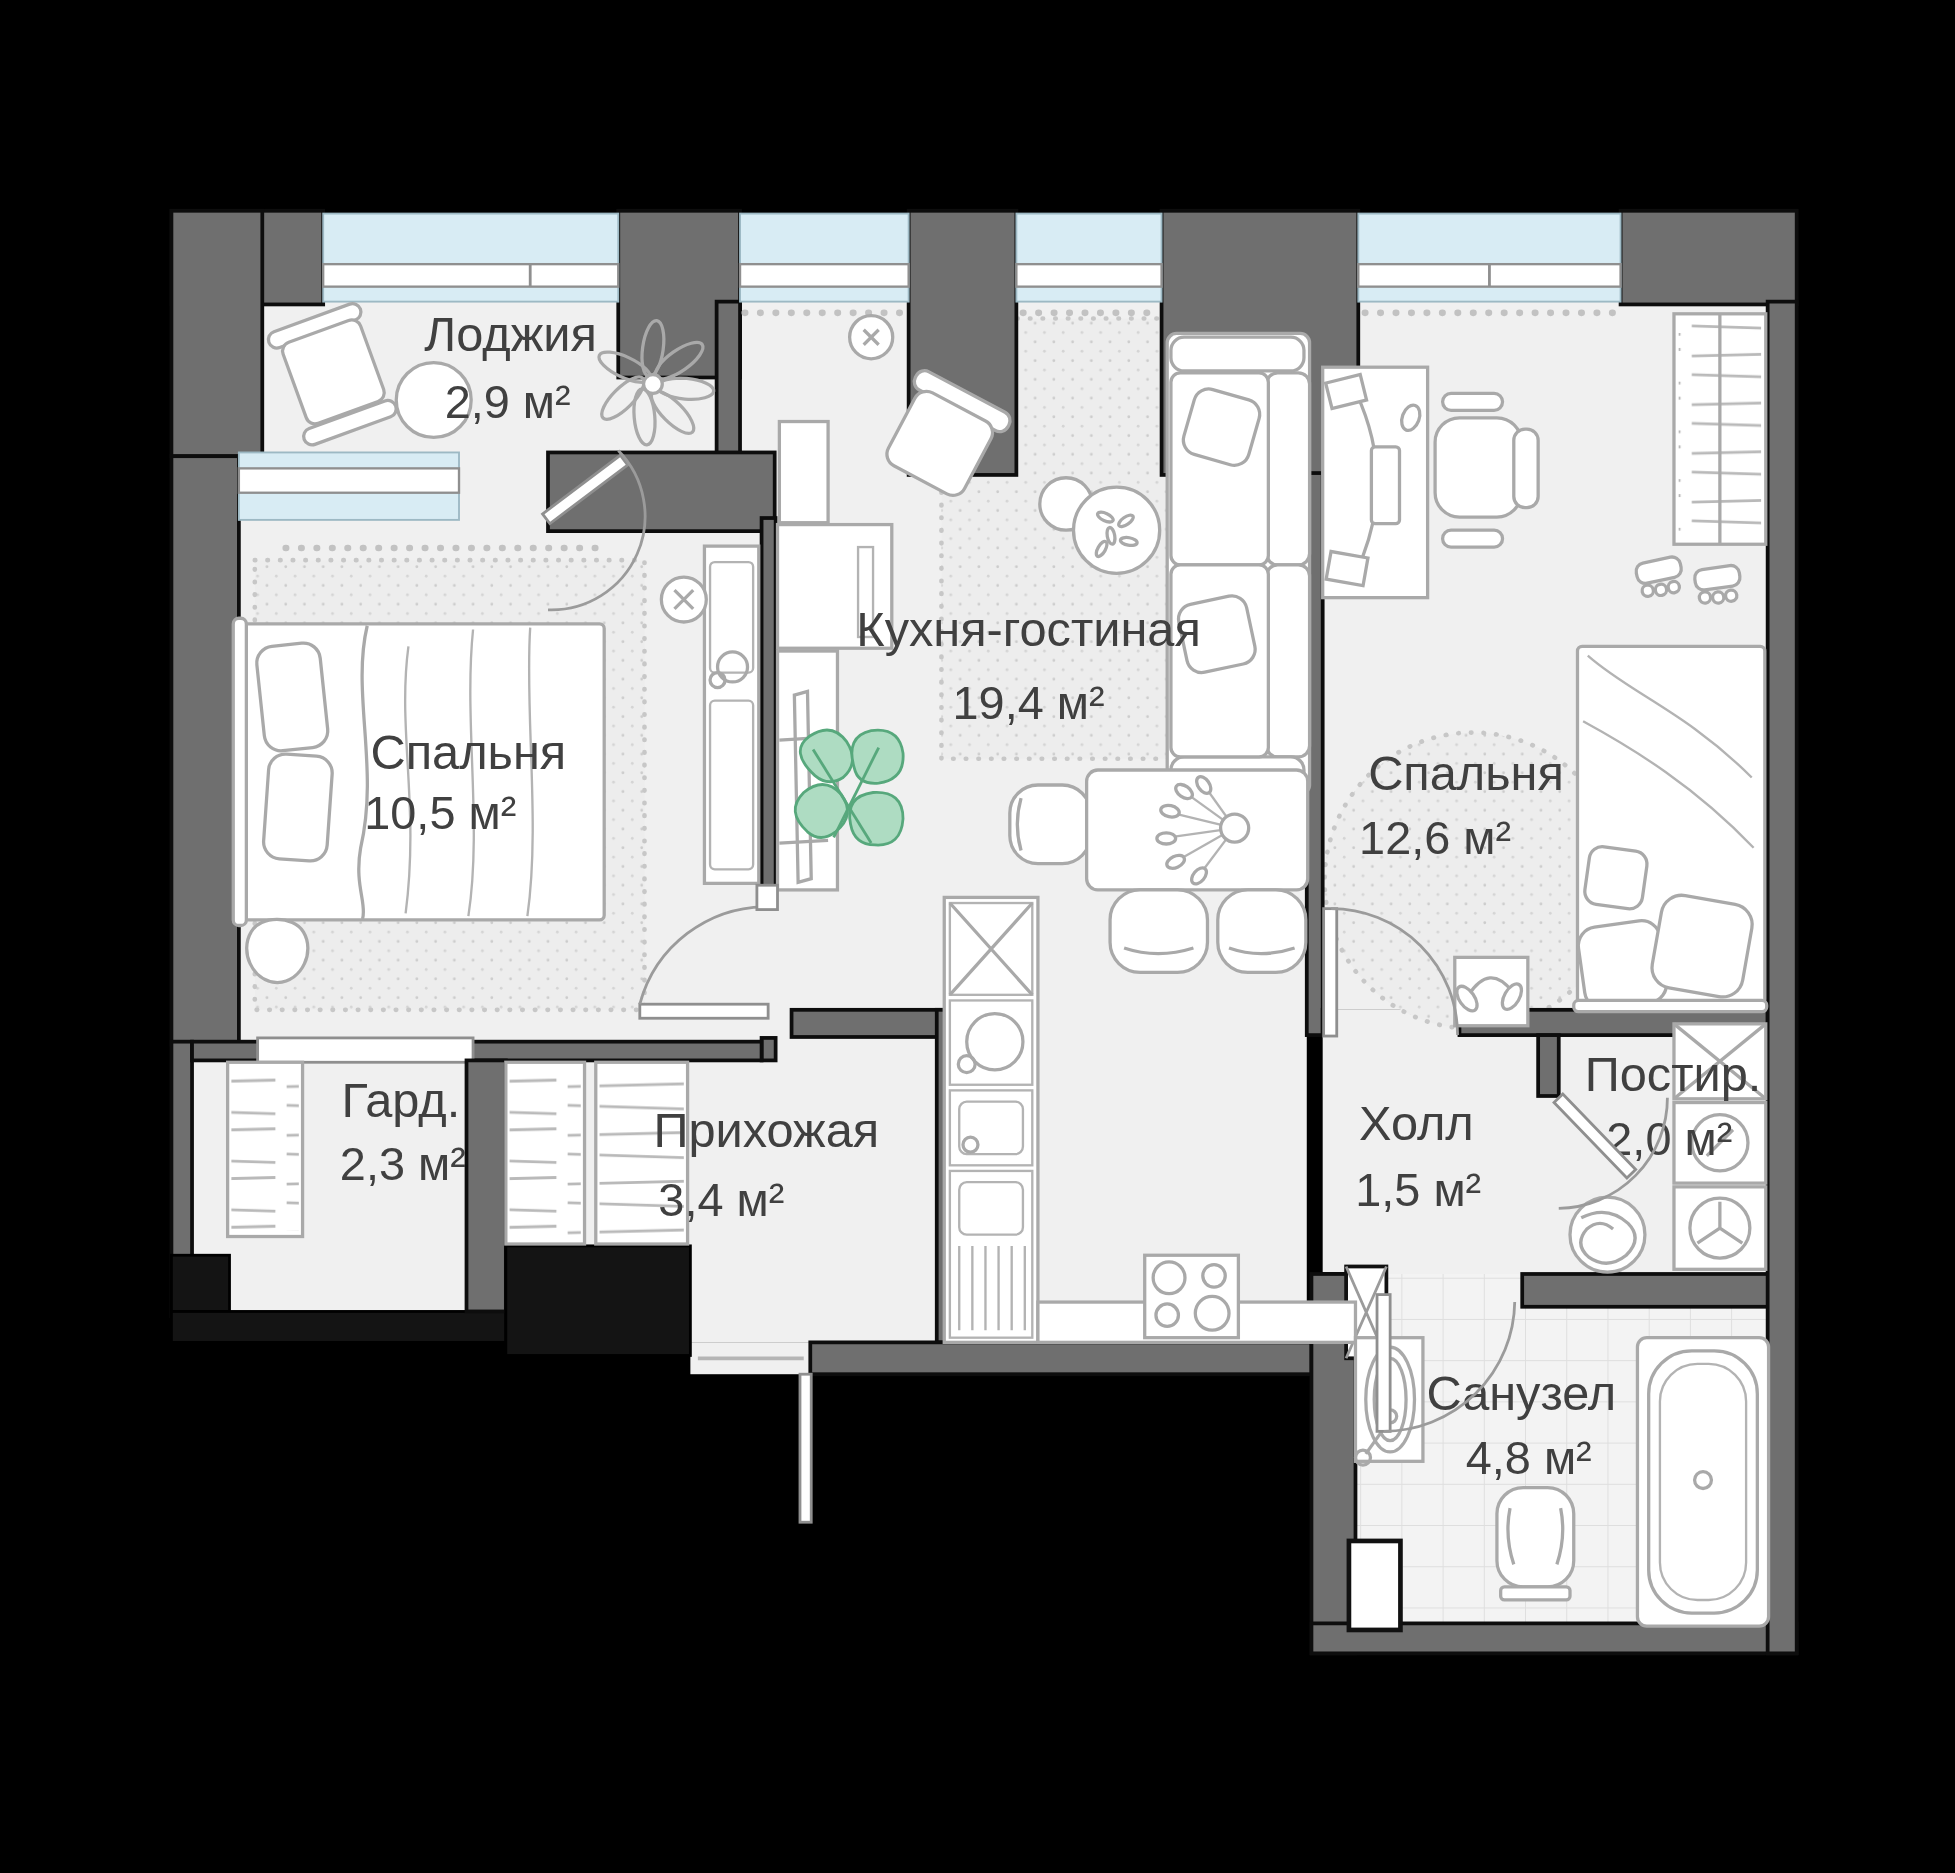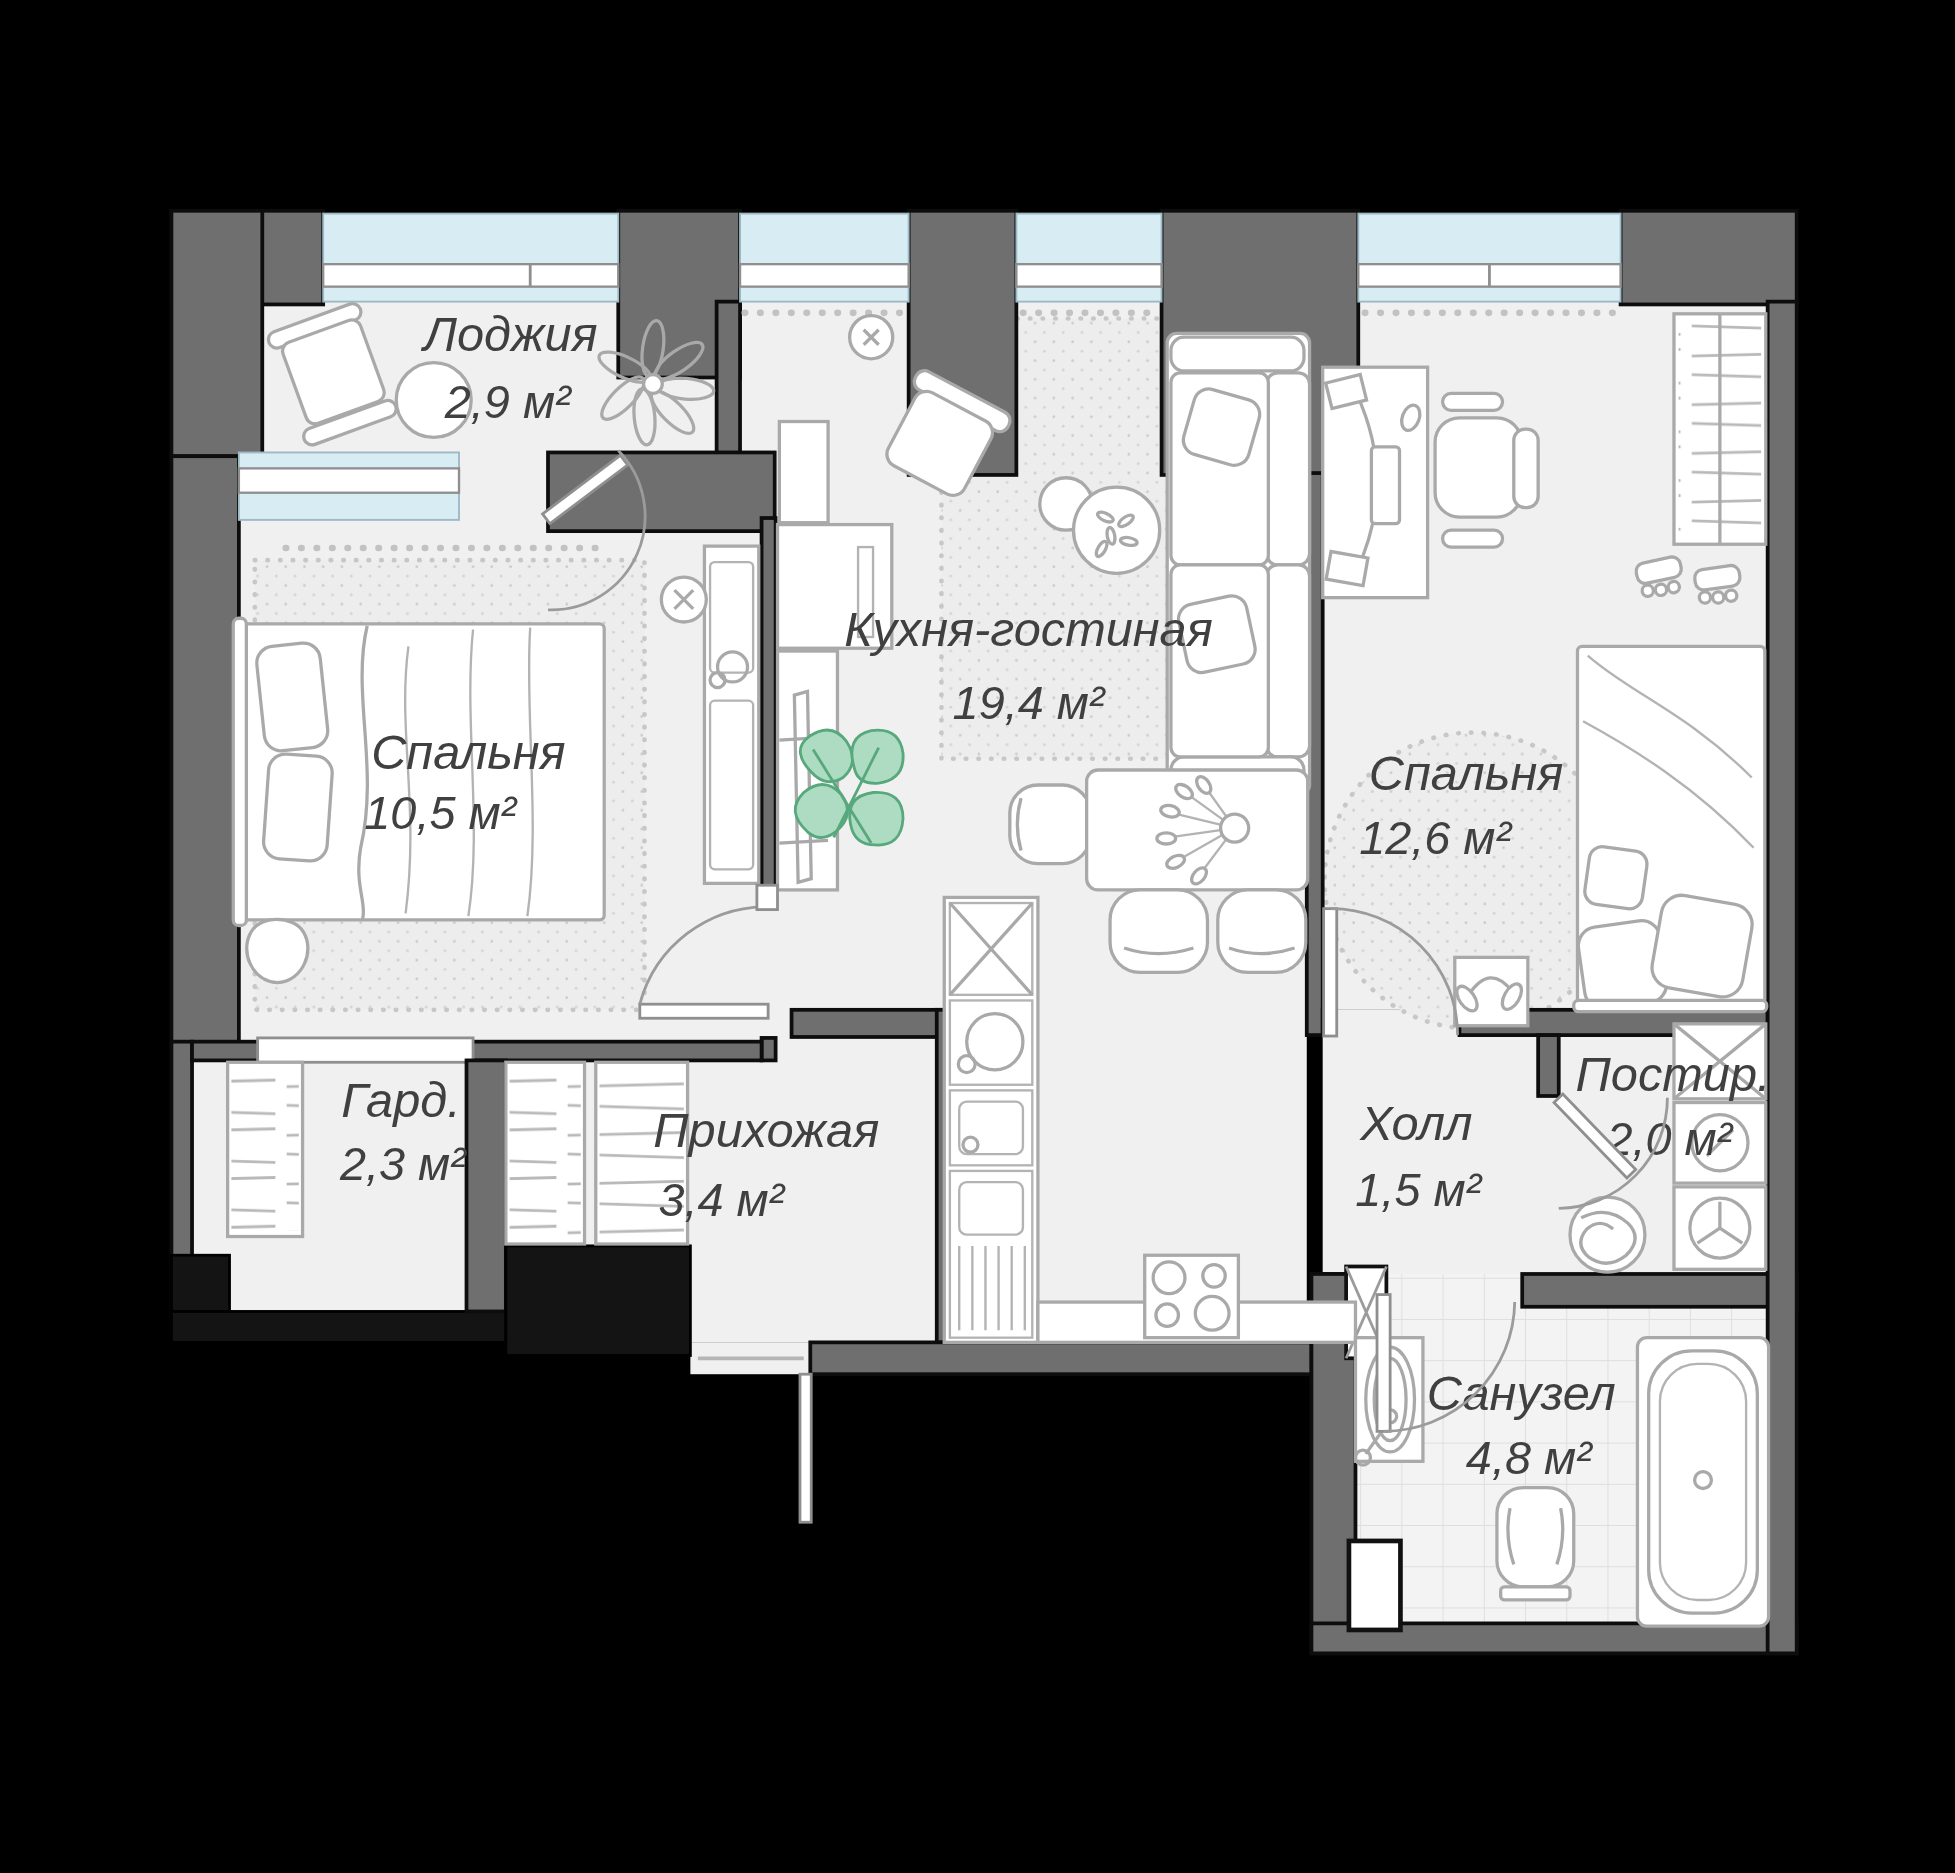--- a/index.html
+++ b/index.html
@@ -1,17 +1,17 @@
 <!DOCTYPE html>
 <html style="font-size:15px"><head>
 <meta charset="utf-8">
 <style>
   html,body{margin:0;padding:0;background:#000;}
   body{font-family:"Liberation Sans", sans-serif;}
-  .stage{width:100%;max-width:1955px;margin:0 auto;font-style:italic;}
+  .stage{width:100%;max-width:1955px;margin:0 auto;}
   svg{display:block;width:100%;height:auto;background:#000;}
   .wall{fill:#6f6f6f;stroke:#0d0d0d;stroke-width:4;}
   .wall-dark{fill:#141414;stroke:#000;stroke-width:3;}
   .floor{fill:#f0f0f0;}
   .floor2{fill:#ededed;}
   .glass{fill:#d8ecf4;stroke:#9db9c4;stroke-width:2;}
   .frame{fill:#ffffff;stroke:#8f8f8f;stroke-width:2.5;}
   .furn{fill:#ffffff;stroke:#a9a9a9;stroke-width:3.5;}
   .furnl{fill:none;stroke:#a9a9a9;stroke-width:3.5;}
   .furn-thin{fill:none;stroke:#b3b3b3;stroke-width:2.5;}

